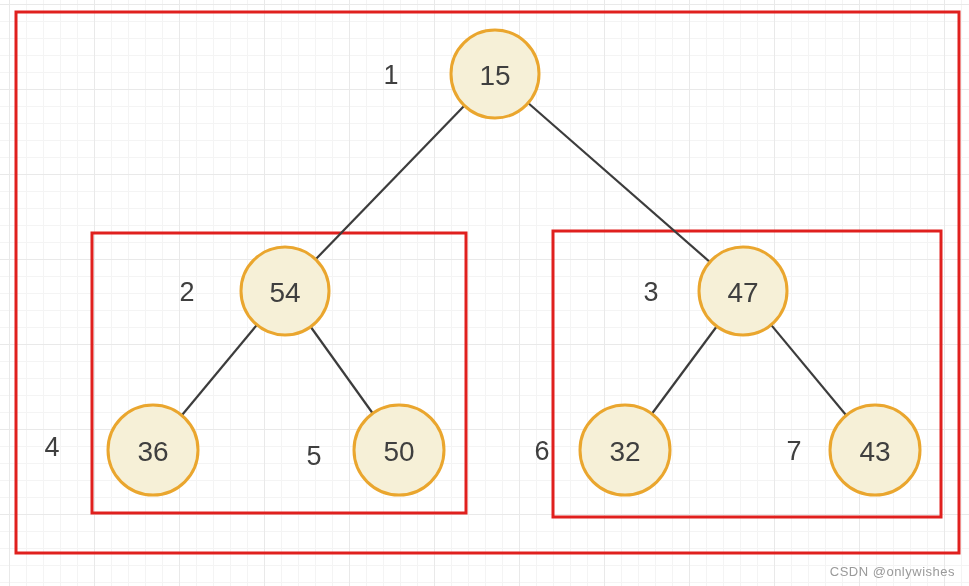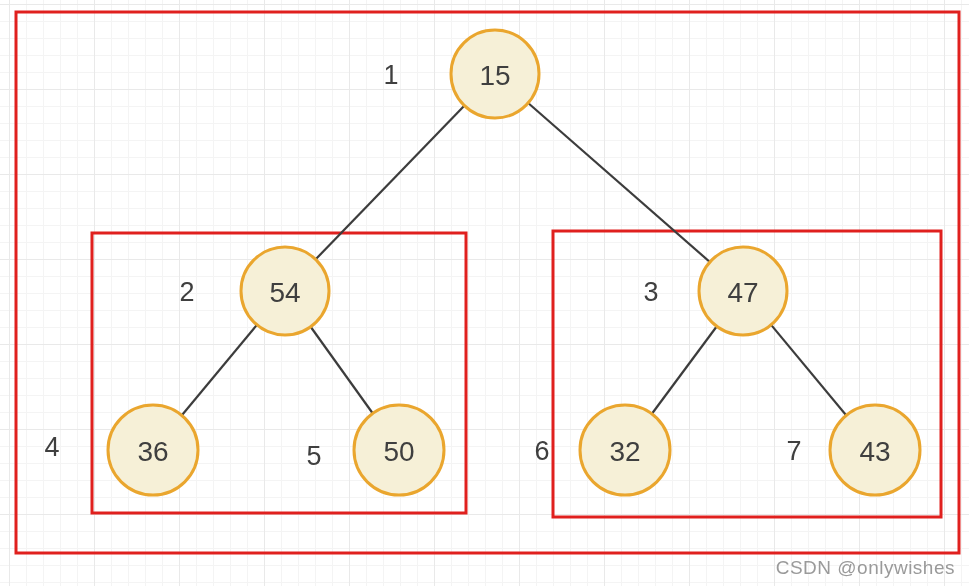--- a/index.html
+++ b/index.html
@@ -51,21 +51,21 @@
     fill: #3f3f3f;
     font-family: "Liberation Sans", sans-serif;
     font-size: 27px;
     text-anchor: middle;
     dominant-baseline: central;
   }
   .watermark {
     position: absolute;
     right: 14px;
     bottom: 7px;
-    font-size: 19px;
+    font-size: 13px;
     color: #9a9a9a;
     letter-spacing: 0.5px;
   }
 </style>
 </head>
 <body>
 
 <div class="canvas">
   <svg width="969" height="586" viewBox="0 0 969 586">
 

